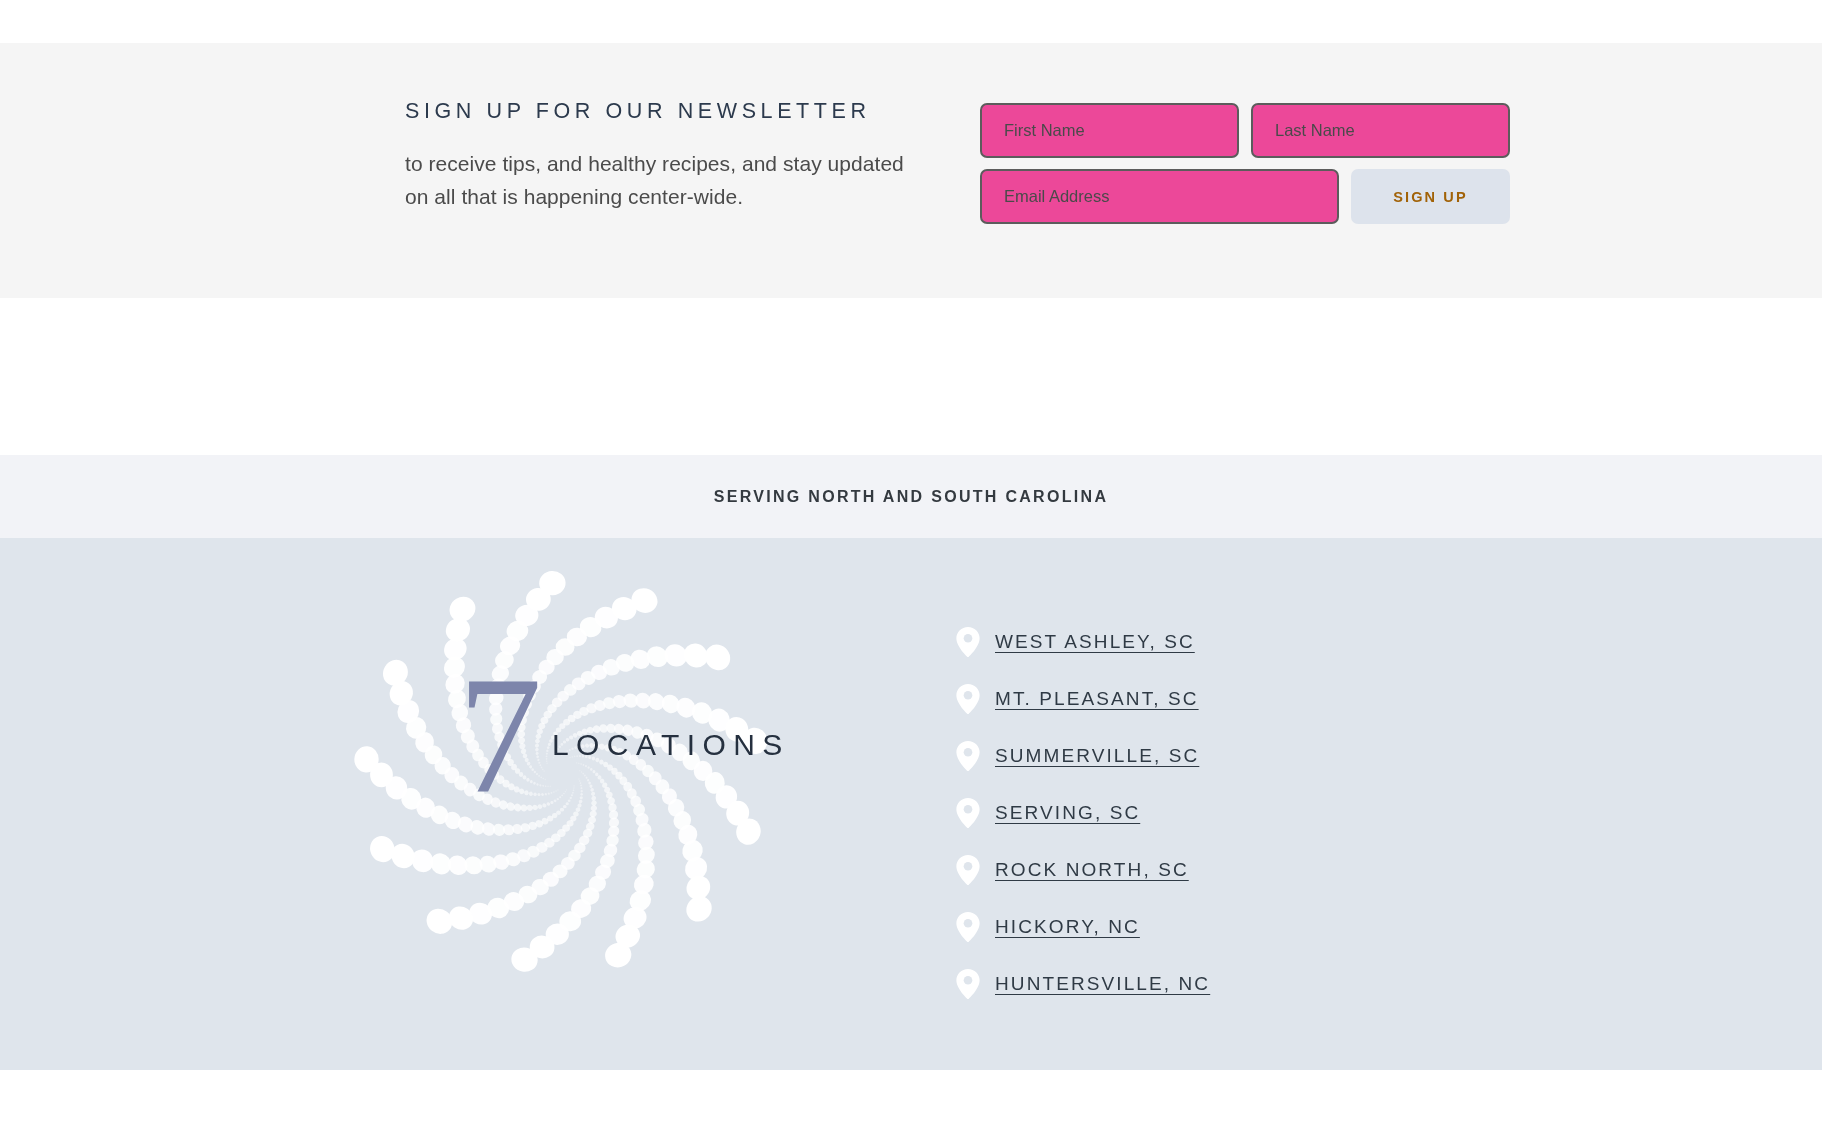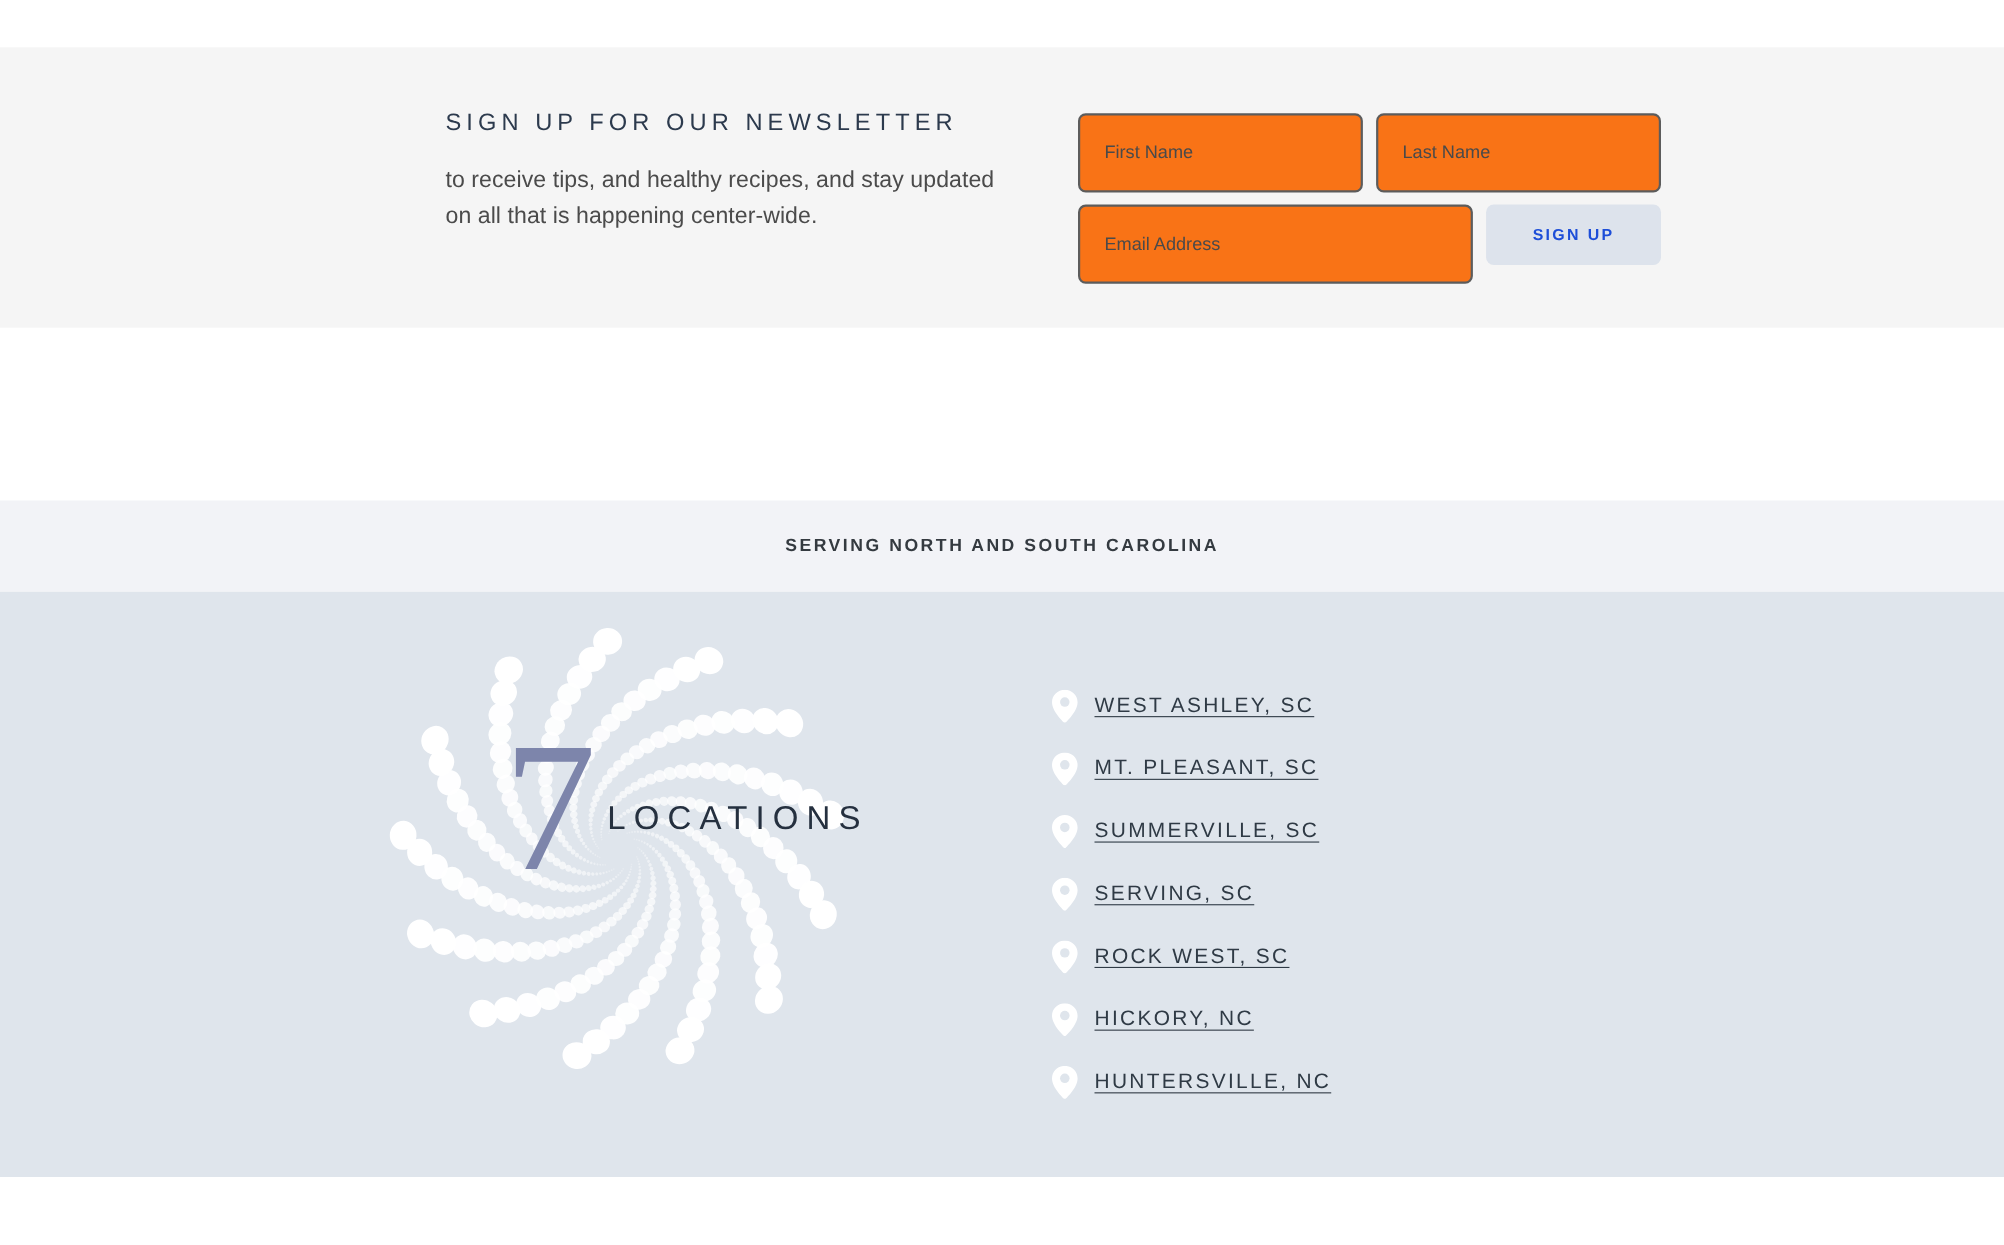--- a/index.html
+++ b/index.html
@@ -72,24 +72,24 @@
   }
 
   .form-row {
     display: flex;
     gap: 12px;
     margin-bottom: 11px;
   }
 
   .field {
     box-sizing: border-box;
-    background: #f97316;
+    background: #ec4899;
     border: 2px solid #5c5c5c;
     border-radius: 7px;
-    height: 72px;
+    height: 55px;
     font-family: "Liberation Sans", sans-serif;
     font-size: 16.5px;
     color: #3a3a3a;
     padding: 0 22px;
     outline: none;
   }
   .field::placeholder {
     color: #4a4a4a;
     opacity: 1;
   }
@@ -102,21 +102,21 @@
     box-sizing: border-box;
     width: 159px;
     height: 55px;
     background: #dde3ec;
     border: none;
     border-radius: 7px;
     font-family: "Liberation Sans", sans-serif;
     font-size: 14.5px;
     font-weight: 700;
     letter-spacing: 2.1px;
-    color: #1d4ed8;
+    color: #a16207;
     cursor: pointer;
   }
 
   
   .white-spacer {
     position: absolute;
     left: 0;
     top: 298px;
     width: 1822px;
     height: 157px;
@@ -694,21 +694,21 @@
           <path d="M13 0C6.1 0 0.6 5.4 0.6 12.1c0 8.9 11 19.1 11.4 19.5 0.6 0.5 1.4 0.5 2 0 0.5-0.4 11.4-10.6 11.4-19.5C25.4 5.4 19.9 0 13 0z" fill="#ffffff"></path>
           <circle cx="13" cy="12" r="4.6" fill="#dfe5ec"></circle>
         </svg>
         <span class="location-label">SERVING, SC</span>
       </a>
       <a class="location-item" href="#">
         <svg class="pin-icon" viewBox="0 0 26 32" aria-hidden="true">
           <path d="M13 0C6.1 0 0.6 5.4 0.6 12.1c0 8.9 11 19.1 11.4 19.5 0.6 0.5 1.4 0.5 2 0 0.5-0.4 11.4-10.6 11.4-19.5C25.4 5.4 19.9 0 13 0z" fill="#ffffff"></path>
           <circle cx="13" cy="12" r="4.6" fill="#dfe5ec"></circle>
         </svg>
-        <span class="location-label">ROCK WEST, SC</span>
+        <span class="location-label">ROCK NORTH, SC</span>
       </a>
       <a class="location-item" href="#">
         <svg class="pin-icon" viewBox="0 0 26 32" aria-hidden="true">
           <path d="M13 0C6.1 0 0.6 5.4 0.6 12.1c0 8.9 11 19.1 11.4 19.5 0.6 0.5 1.4 0.5 2 0 0.5-0.4 11.4-10.6 11.4-19.5C25.4 5.4 19.9 0 13 0z" fill="#ffffff"></path>
           <circle cx="13" cy="12" r="4.6" fill="#dfe5ec"></circle>
         </svg>
         <span class="location-label">HICKORY, NC</span>
       </a>
       <a class="location-item" href="#">
         <svg class="pin-icon" viewBox="0 0 26 32" aria-hidden="true">

